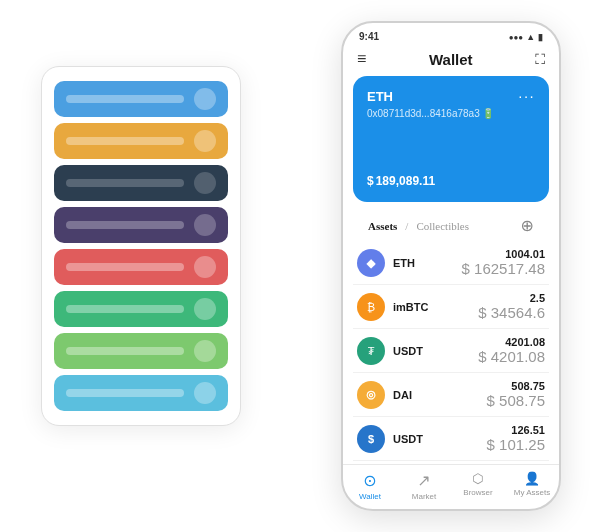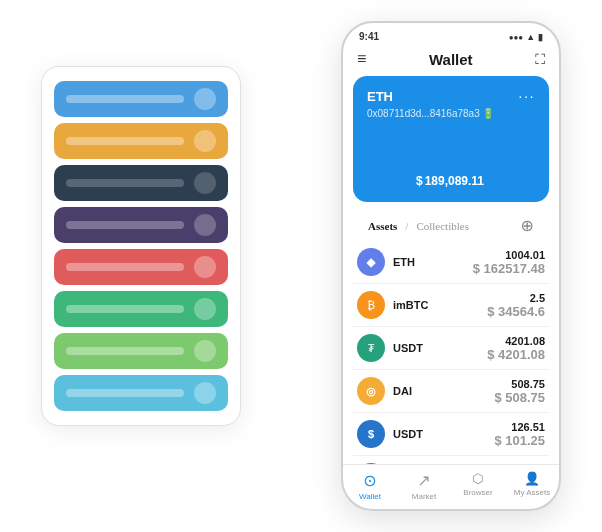--- a/index.html
+++ b/index.html
@@ -147,21 +147,21 @@
 
     .eth-card-address {
       font-size: 10px;
       opacity: 0.8;
       margin-bottom: 16px;
     }
 
     .eth-card-balance {
       font-size: 20px;
       font-weight: 700;
-      text-align: center;
+      text-align: left;
       margin-top: 48px;
     }
 
     .eth-card-balance span {
       font-size: 12px;
       margin-right: 2px;
     }
 
     
     .assets-header {
@@ -233,23 +233,22 @@
       text-align: right;
     }
 
     .asset-amount-primary {
       font-size: 11px;
       font-weight: 600;
       color: #1a1a1a;
     }
 
     .asset-amount-secondary {
-      font-size: 13px;
+      font-size: 15px;
       color: #999;
-      font-weight: bold;
     }
 
     
     .bottom-nav {
       display: flex;
       border-top: 0.5px solid #e8e8e8;
       padding: 6px 0 8px;
     }
 
     .nav-item {

